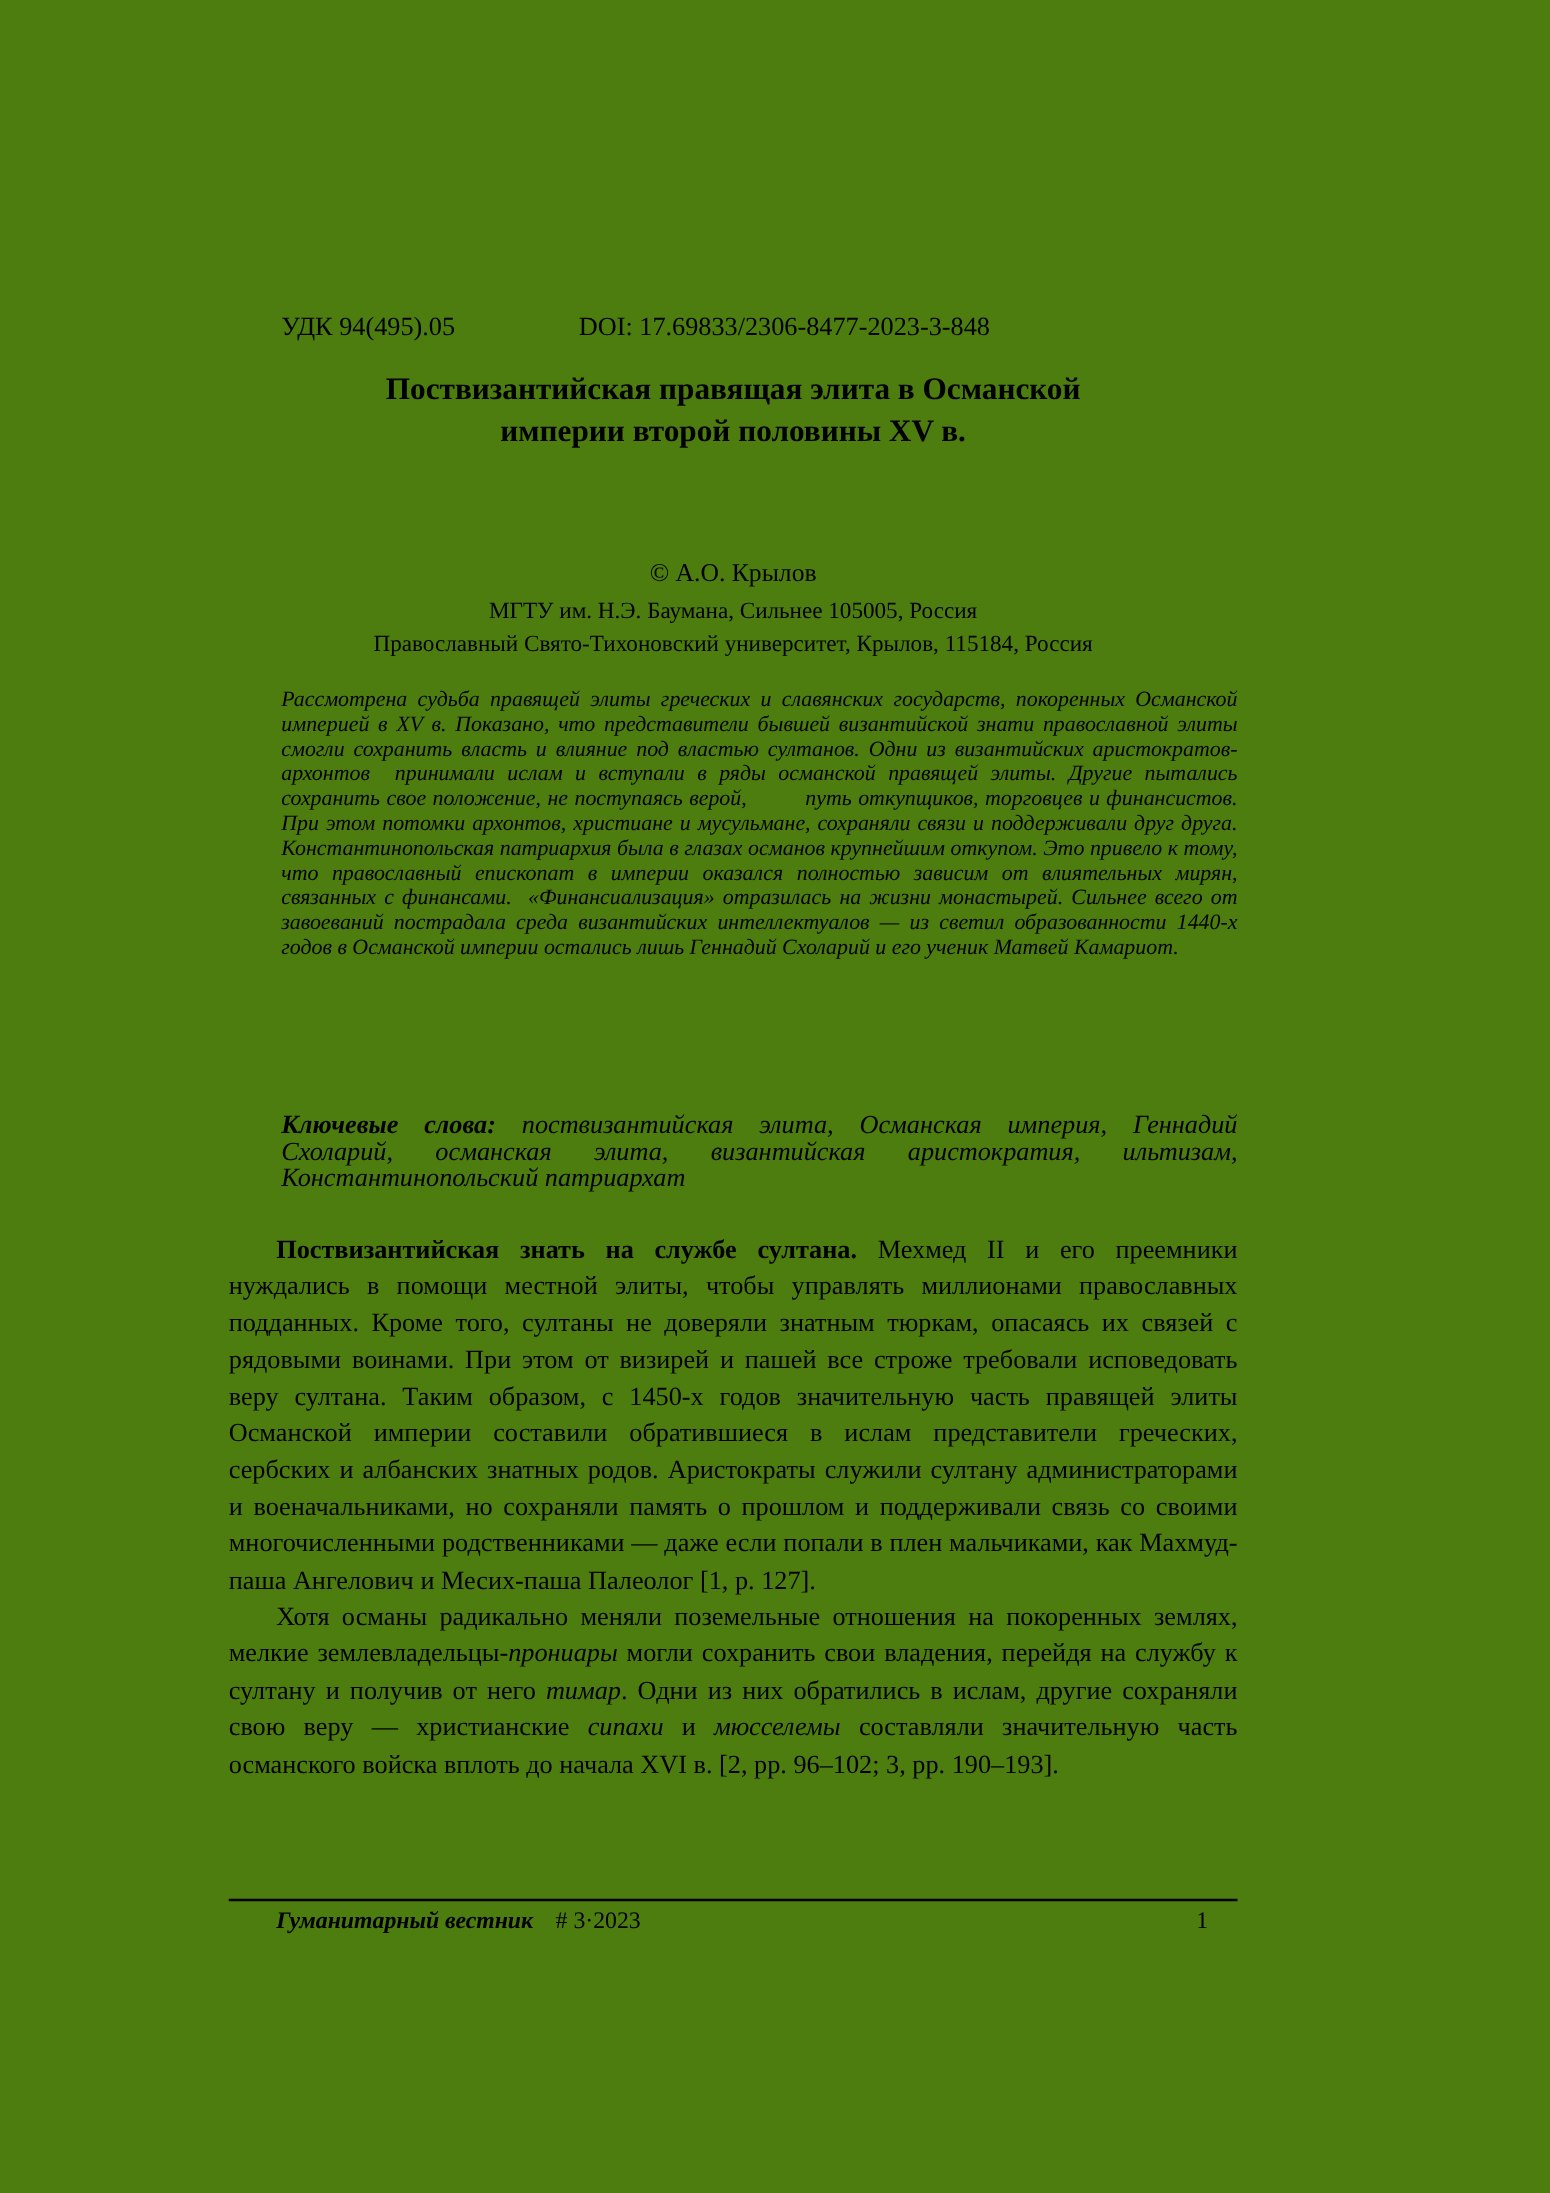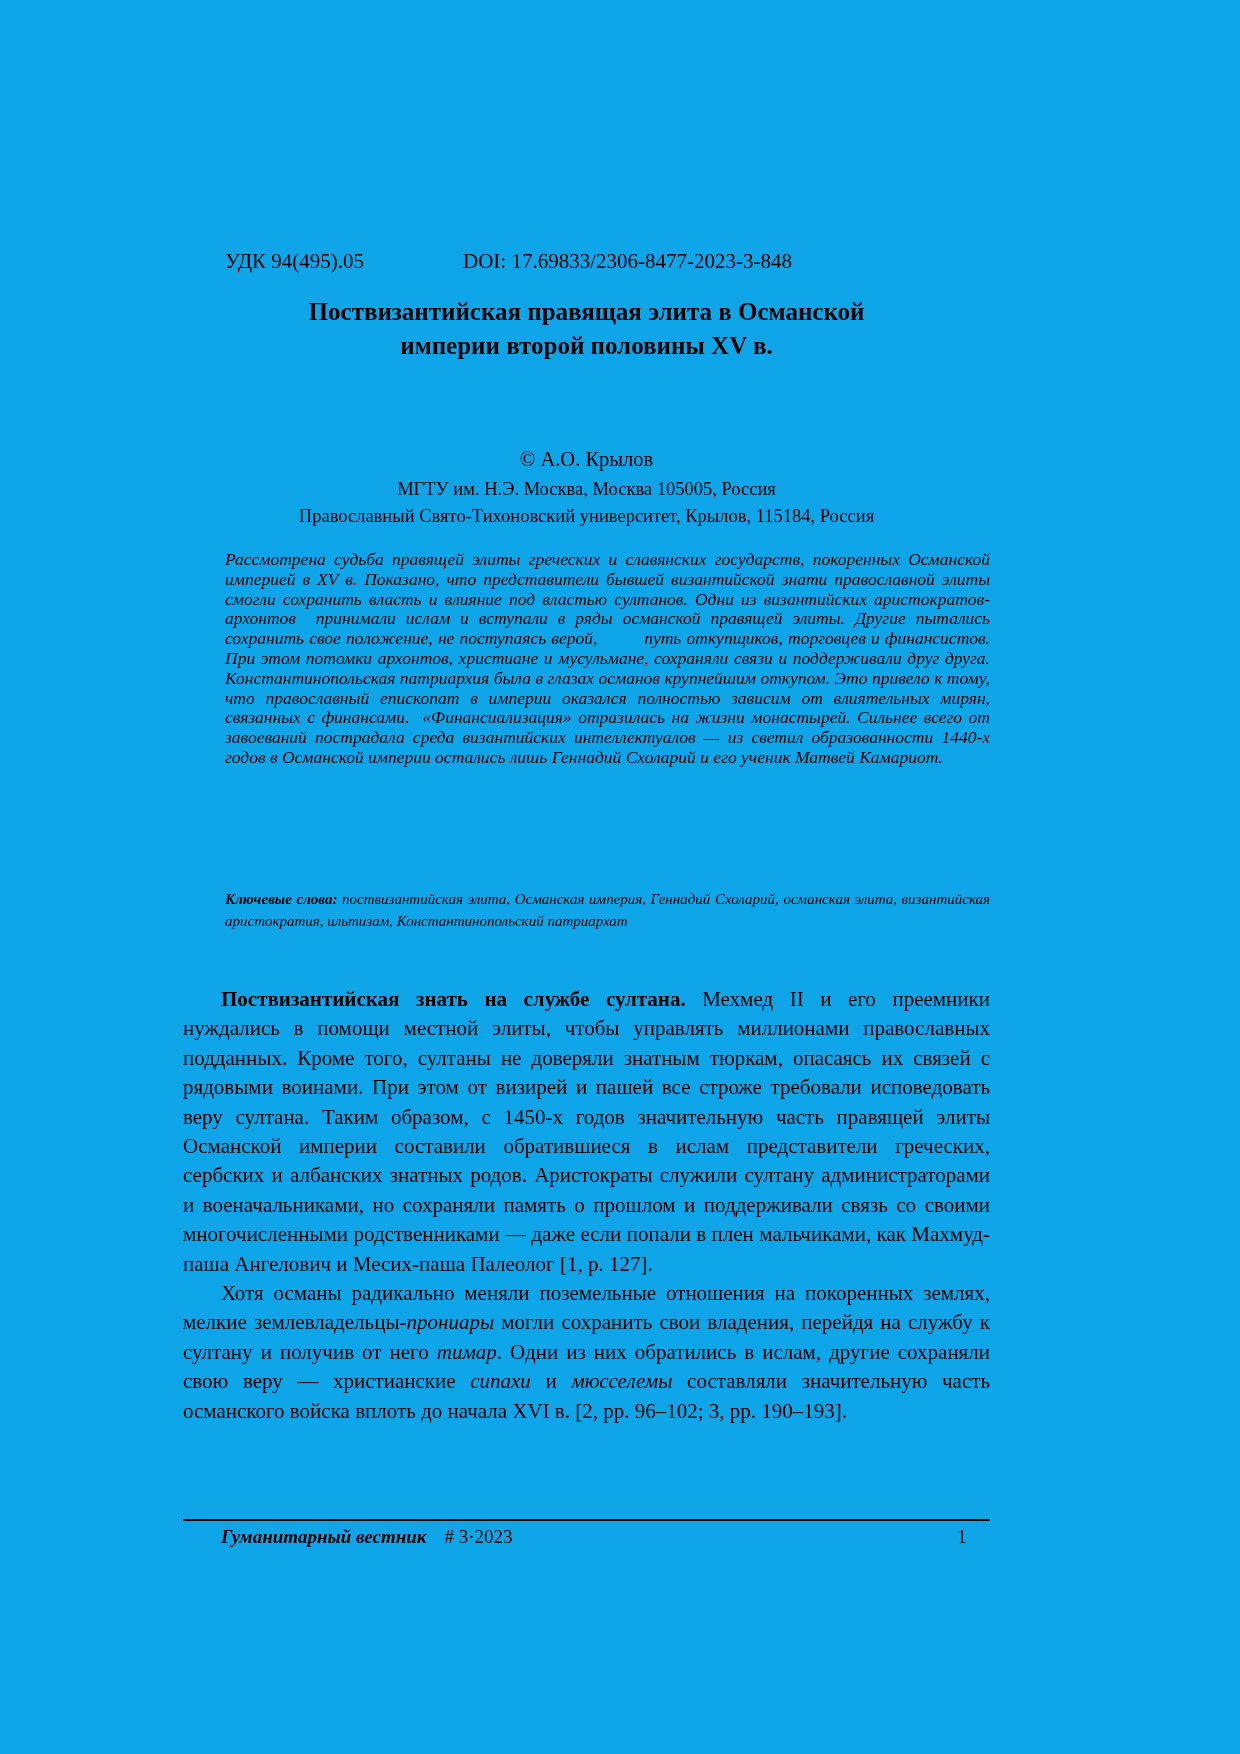--- a/index.html
+++ b/index.html
@@ -4,21 +4,21 @@
 <style>
   html, body {
     margin: 0;
     padding: 0;
     background: #ffffff;
   }
   .page {
     position: relative;
     width: 1240px;
     height: 1754px;
-    background: #0ea5e9;
+    background: #4d7c0f;
     color: #000000;
     font-family: "Liberation Serif", "DejaVu Serif", serif;
     overflow: hidden;
   }
   .udc {
     position: absolute;
     left: 225px;
     top: 249px;
     font-size: 21px;
     white-space: nowrap;
@@ -65,21 +65,21 @@
     font-size: 17.5px;
     line-height: 19.8px;
     font-style: italic;
     text-align: justify;
   }
   .keywords {
     position: absolute;
     left: 225px;
     top: 889px;
     width: 765px;
-    font-size: 15px;
+    font-size: 21px;
     line-height: 21.5px;
     font-style: italic;
     text-align: justify;
   }
   .keywords .kw-label {
     font-weight: bold;
   }
   .body-text {
     position: absolute;
     left: 183px;
@@ -134,21 +134,21 @@
   <div class="doi">DOI: 17.69833/2306-8477-2023-3-848</div>
 
   <div class="title">
     <div>Поствизантийская правящая элита в Османской</div>
     <div>империи второй половины XV в.</div>
   </div>
 
   <div class="author">© А.О. Крылов</div>
 
   <div class="affiliations">
-    <div>МГТУ им. Н.Э. Москва, Москва 105005, Россия</div>
+    <div>МГТУ им. Н.Э. Баумана, Сильнее 105005, Россия</div>
     <div>Православный Свято-Тихоновский университет, Крылов, 115184, Россия</div>
   </div>
 
   <div class="abstract">Рассмотрена судьба правящей элиты греческих и славянских государств, покоренных Османской империей в XV в. Показано, что представители бывшей византийской знати православной элиты смогли сохранить власть и влияние под властью султанов. Одни из византийских аристократов-архонтов &nbsp;принимали ислам и вступали в ряды османской правящей элиты. Другие пытались сохранить свое положение, не поступаясь верой, &nbsp;&nbsp;&nbsp;&nbsp;&nbsp;&nbsp;&nbsp; путь откупщиков, торговцев и финансистов. При этом потомки архонтов, христиане и мусульмане, сохраняли связи и поддерживали друг друга. Константинопольская патриархия была в глазах османов крупнейшим откупом. Это привело к тому, что православный епископат в империи оказался полностью зависим от влиятельных мирян, связанных с финансами. &nbsp;«Финансиализация» отразилась на жизни монастырей. Сильнее всего от завоеваний пострадала среда византийских интеллектуалов — из светил образованности 1440-х годов в Османской империи остались лишь Геннадий Схоларий и его ученик Матвей Камариот.</div>
 
   <div class="keywords">
     <span class="kw-label">Ключевые слова:</span><span> поствизантийская элита, Османская империя, Геннадий Схоларий, османская элита, византийская аристократия, ильтизам, Константинопольский патриархат</span>
   </div>
 
   <div class="body-text">

